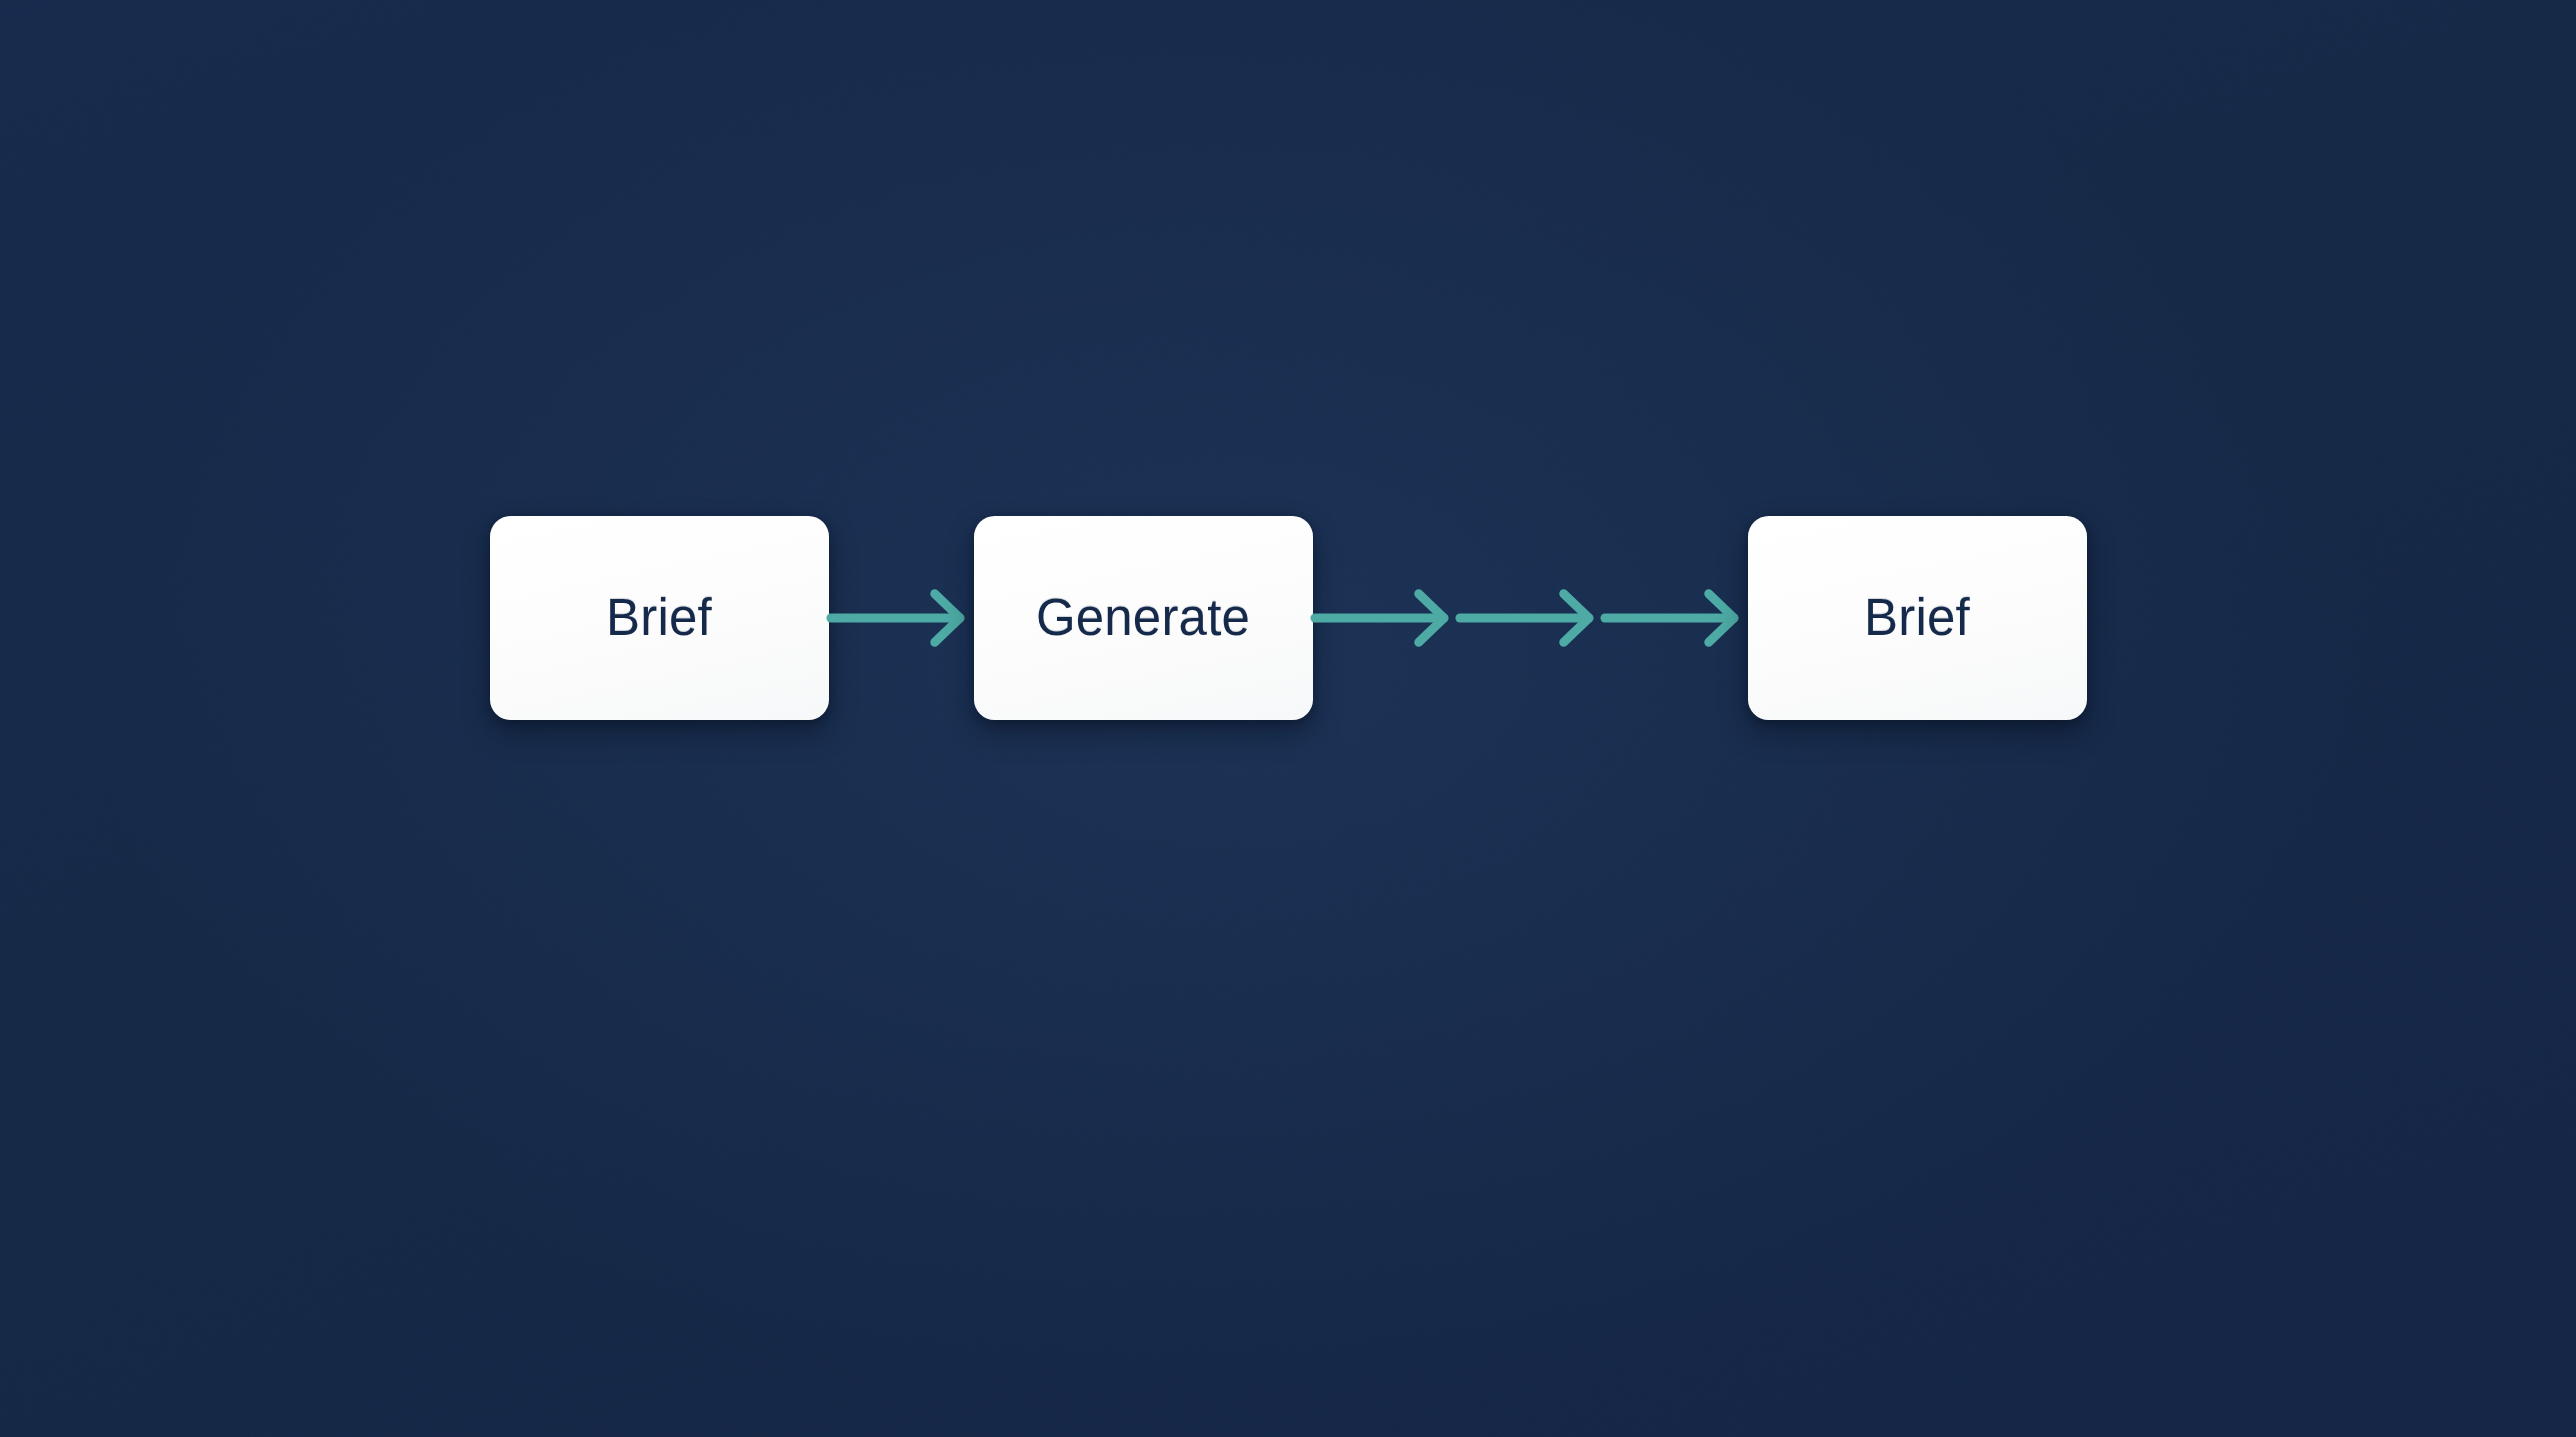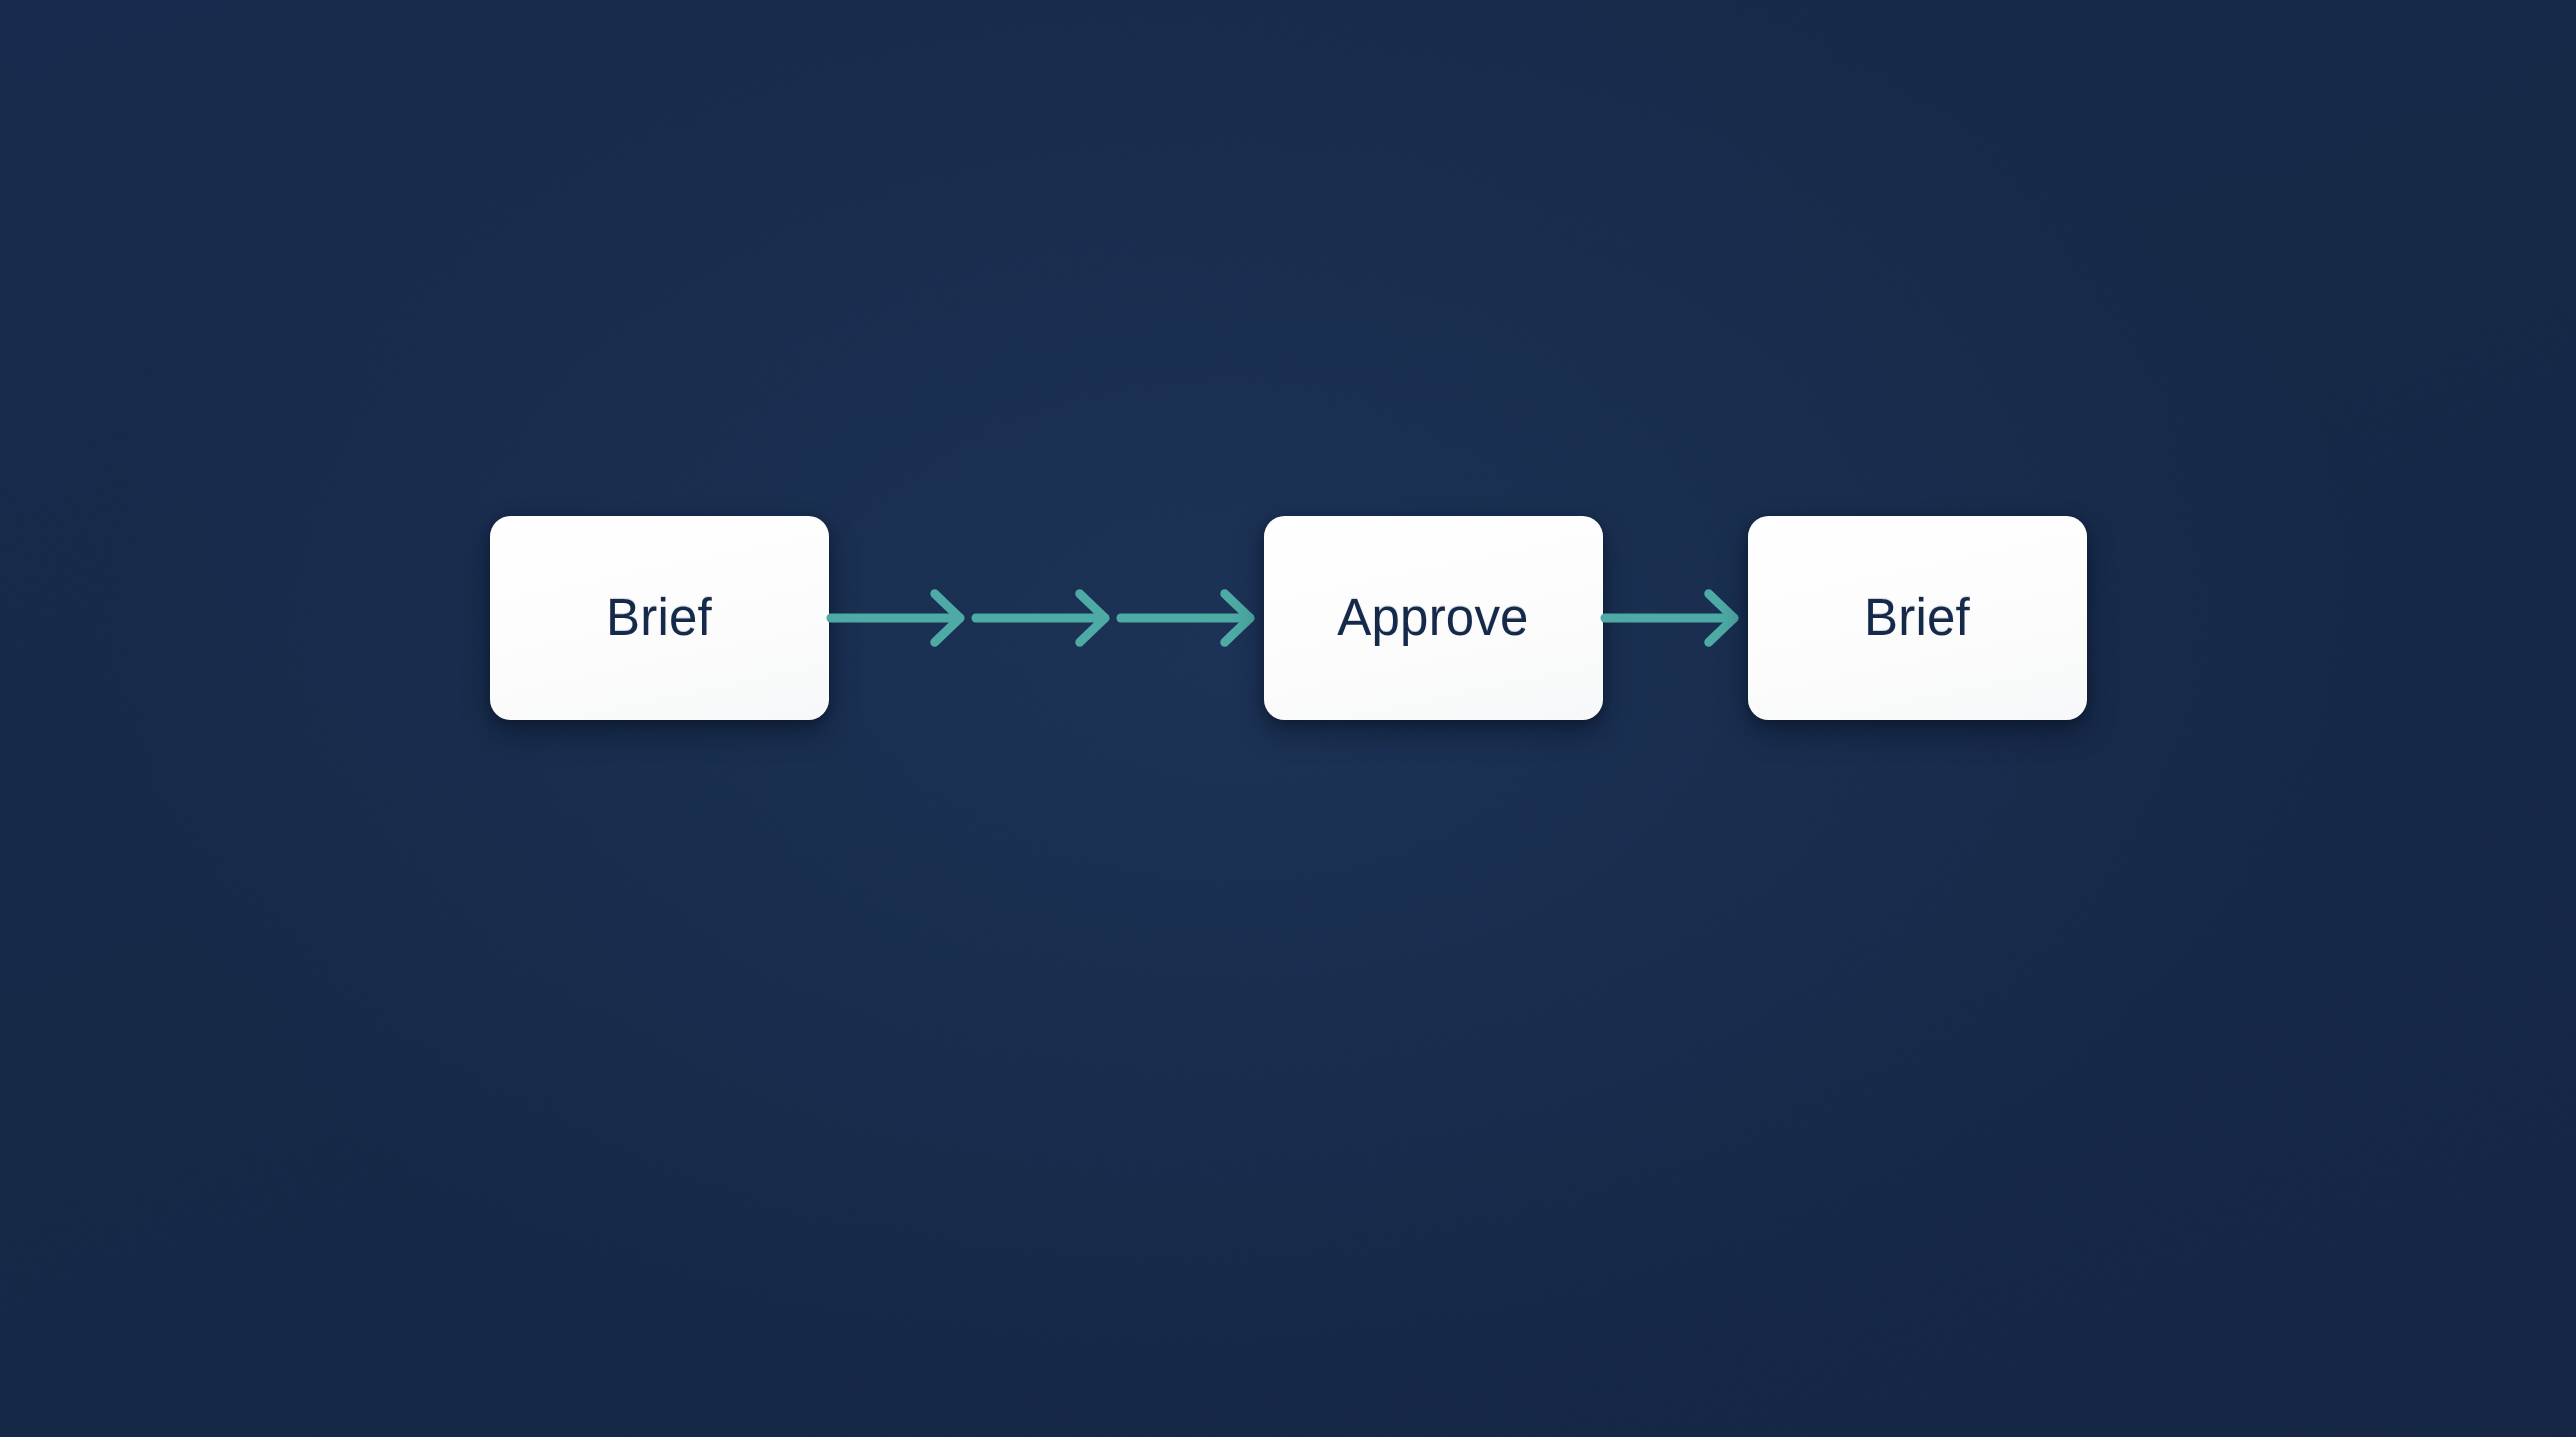--- a/index.html
+++ b/index.html
@@ -113,20 +113,33 @@
 
     <div class="connector">
       <svg viewBox="0 0 155 64" aria-hidden="true">
         <g fill="none" stroke="#4DAAA4" stroke-width="9.5" stroke-linecap="round" stroke-linejoin="round">
           <line x1="2" y1="32" x2="140" y2="32"></line>
           <polyline points="113,6 140,32 113,58"></polyline>
         </g>
       </svg>
     </div>
 
+    <div class="node">
+      <span class="node-label">Generate</span>
+    </div>
+
+    <div class="connector">
+      <svg viewBox="0 0 155 64" aria-hidden="true">
+        <g fill="none" stroke="#4DAAA4" stroke-width="9.5" stroke-linecap="round" stroke-linejoin="round">
+          <line x1="2" y1="32" x2="140" y2="32"></line>
+          <polyline points="113,6 140,32 113,58"></polyline>
+        </g>
+      </svg>
+    </div>
+
 
     <div class="connector">
       <svg viewBox="0 0 155 64" aria-hidden="true">
         <g fill="none" stroke="#4DAAA4" stroke-width="9.5" stroke-linecap="round" stroke-linejoin="round">
           <line x1="2" y1="32" x2="140" y2="32"></line>
           <polyline points="113,6 140,32 113,58"></polyline>
         </g>
       </svg>
     </div>
 
@@ -134,31 +147,18 @@
     <div class="connector">
       <svg viewBox="0 0 155 64" aria-hidden="true">
         <g fill="none" stroke="#4DAAA4" stroke-width="9.5" stroke-linecap="round" stroke-linejoin="round">
           <line x1="2" y1="32" x2="140" y2="32"></line>
           <polyline points="113,6 140,32 113,58"></polyline>
         </g>
       </svg>
     </div>
 
     <div class="node">
-      <span class="node-label">Approve</span>
-    </div>
-
-    <div class="connector">
-      <svg viewBox="0 0 155 64" aria-hidden="true">
-        <g fill="none" stroke="#4DAAA4" stroke-width="9.5" stroke-linecap="round" stroke-linejoin="round">
-          <line x1="2" y1="32" x2="140" y2="32"></line>
-          <polyline points="113,6 140,32 113,58"></polyline>
-        </g>
-      </svg>
-    </div>
-
-    <div class="node">
       <span class="node-label">Brief</span>
     </div>
 
   </div>
 </div>
 
 
 </body></html>

